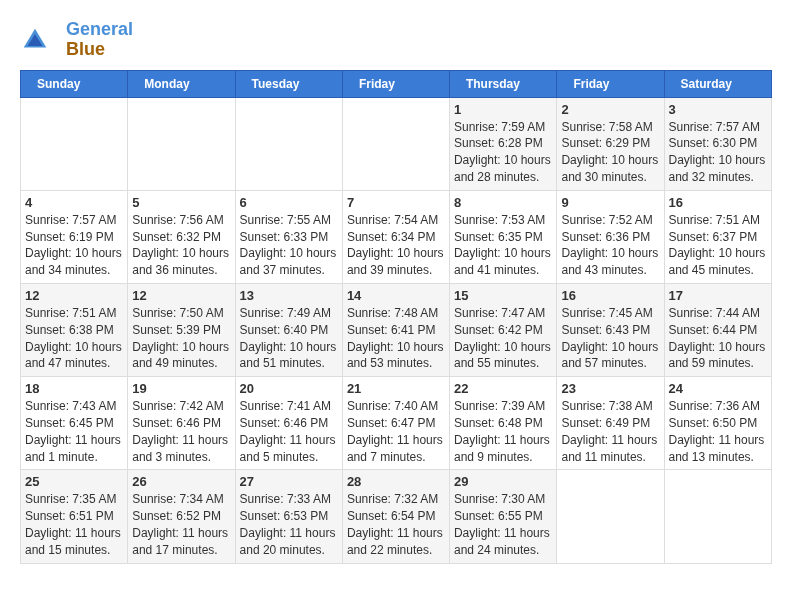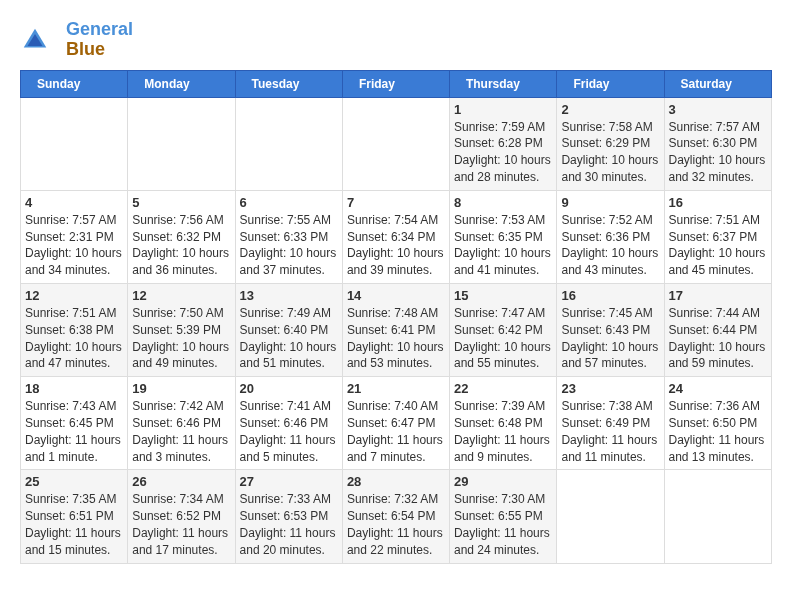--- a/index.html
+++ b/index.html
@@ -143,21 +143,21 @@
           <div class="day-detail">Sunrise: 7:57 AM
 Sunset: 6:30 PM
 Daylight: 10 hours
 and 32 minutes.</div>
         </td>
       </tr>
       <tr>
         <td>
           <div class="day-num">4</div>
           <div class="day-detail">Sunrise: 7:57 AM
-Sunset: 2:31 PM
+Sunset: 6:19 PM
 Daylight: 10 hours
 and 34 minutes.</div>
         </td>
         <td>
           <div class="day-num">5</div>
           <div class="day-detail">Sunrise: 7:56 AM
 Sunset: 6:32 PM
 Daylight: 10 hours
 and 36 minutes.</div>
         </td>

